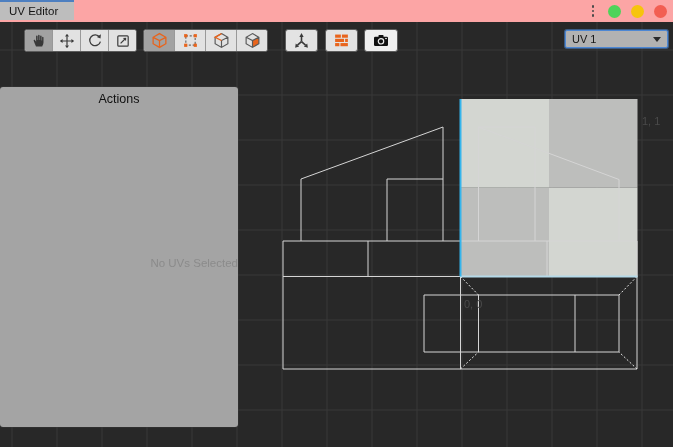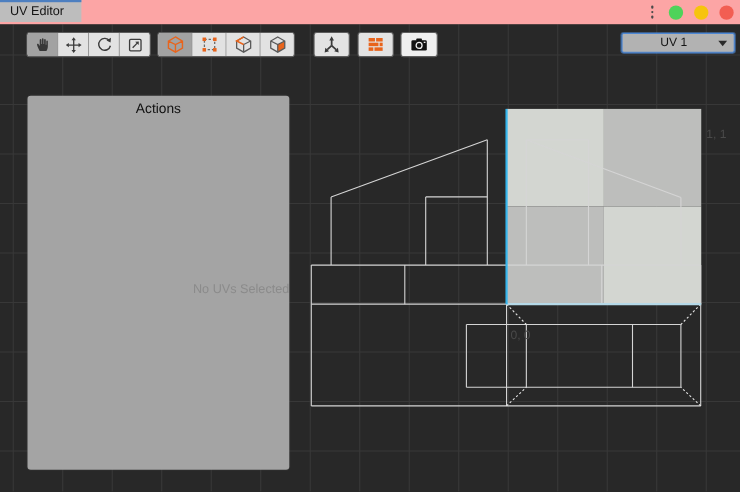--- a/index.html
+++ b/index.html
@@ -26,27 +26,27 @@
         background:#e2e2e2;border-right:1px solid #999;cursor:pointer;}
   .tbtn:last-child{border-right:none;}
   .tbtn.selected{background:#a2a2a2;}
   .w28{width:27px;} .w31{width:30px;}
   .sbtn{position:absolute;top:29px;width:31px;height:21px;border:1px solid #5c5c5c;border-radius:3px;
         background:#e3e3e3;display:flex;align-items:center;justify-content:center;z-index:5;cursor:pointer;}
   .sbtn.cam{background:#efefef;width:32px;}
 
   .dropdown{position:absolute;left:565px;top:30px;width:103px;height:18px;background:#b2b2b2;
             border:1px solid #4d87d3;box-shadow:0 0 0 1px rgba(77,135,211,.55);border-radius:2px;
-            display:flex;align-items:center;box-sizing:border-box;padding:0 6px;z-index:5;cursor:pointer;text-align:center;}
+            display:flex;align-items:center;box-sizing:border-box;padding:0 6px;z-index:5;cursor:pointer;}
   .dropdown span{font-size:11px;color:#161616;flex:1;}
   .dd-arrow{width:0;height:0;border-left:4px solid transparent;border-right:4px solid transparent;
             border-top:5px solid #2a2a2a;}
 
   
-  .actions-panel{position:absolute;left:25px;top:87px;width:238px;height:340px;
+  .actions-panel{position:absolute;left:0;top:87px;width:238px;height:340px;
                  background:rgba(168,168,168,0.97);border-radius:3px;z-index:4;
                  box-shadow:0 0 0 1px rgba(60,60,60,.35);}
   .actions-title{text-align:center;padding-top:5px;font-size:12.5px;color:#111;}
   .actions-empty{position:absolute;left:0;right:0;top:170px;text-align:right;
                  font-size:11.5px;color:#8b8b8b;}
 </style>
 </head>
 <body>
 
 <svg id="uv-canvas-svg" width="673" height="447" style="font-family: &quot;Liberation Sans&quot;, sans-serif; background: rgb(40, 40, 40);">

